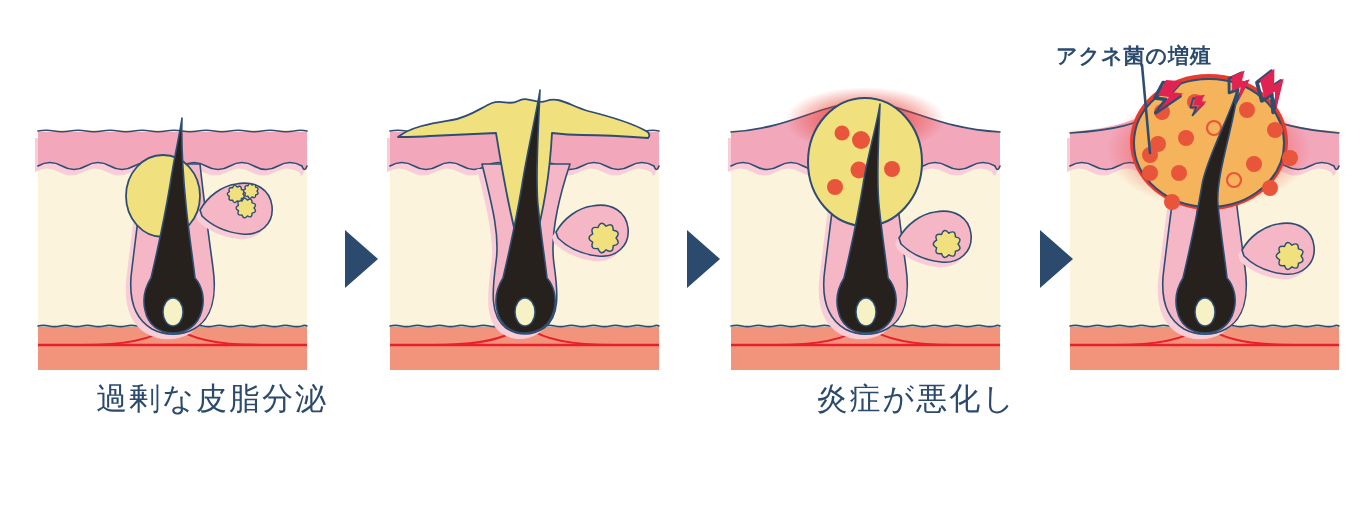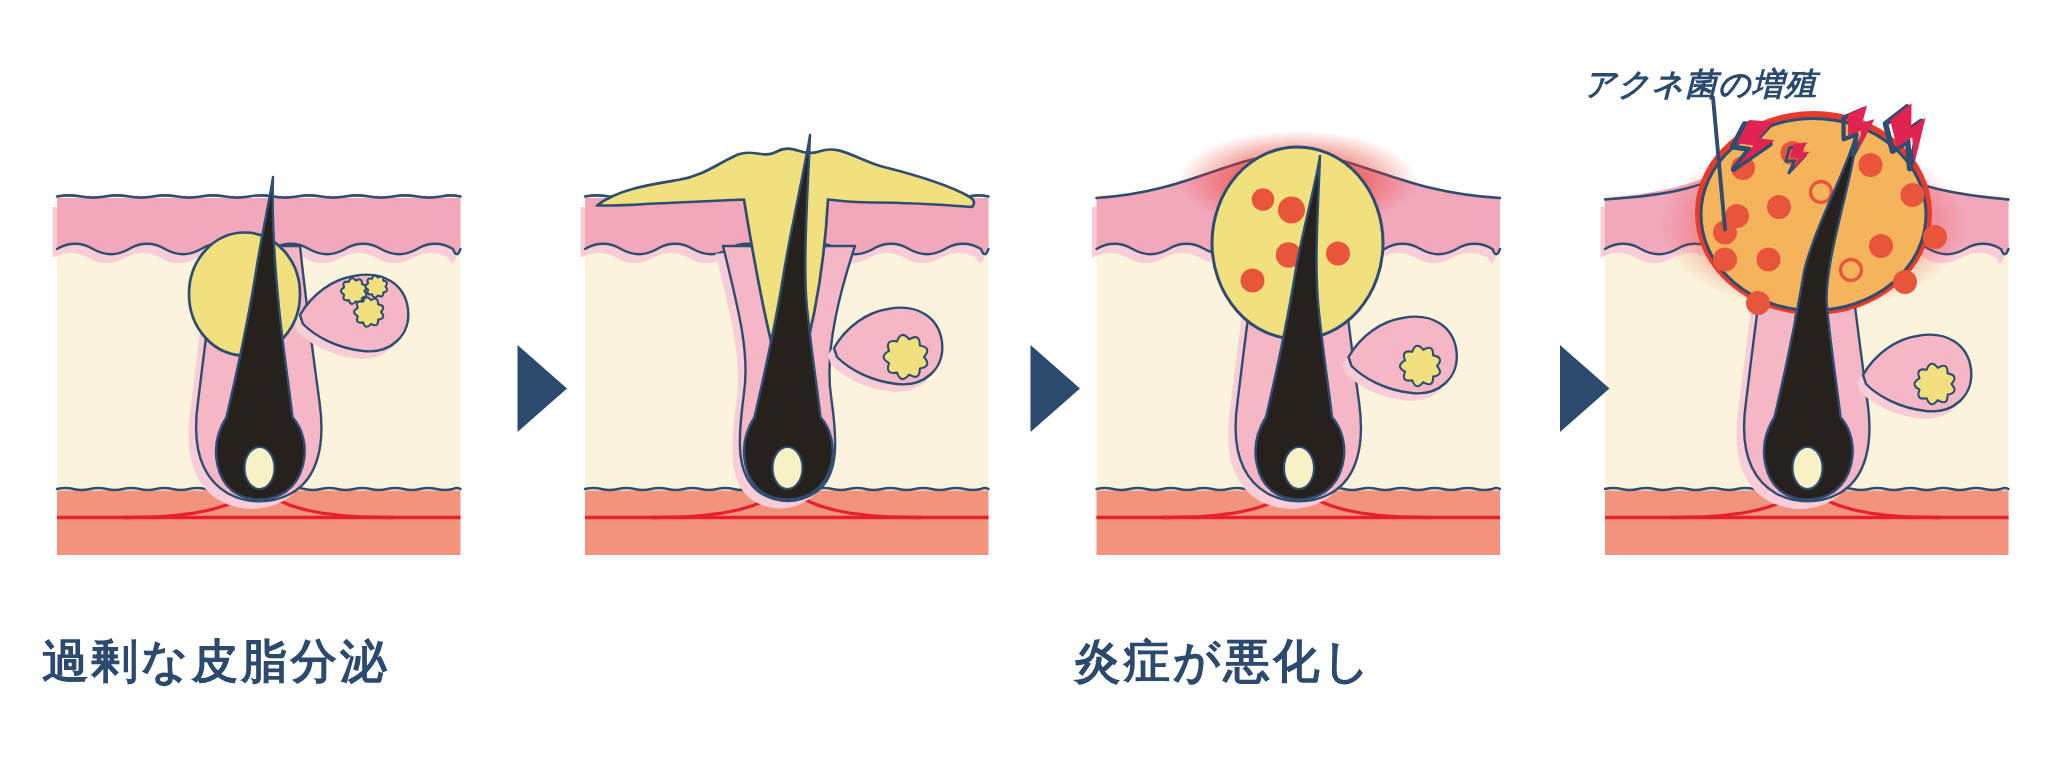--- a/index.html
+++ b/index.html
@@ -1,30 +1,30 @@
 <!DOCTYPE html>
 <html><head>
 <meta charset="utf-8">
 <style>
   html,body{margin:0;padding:0;background:#fff;}
   #stage{position:relative;width:1363px;height:518px;background:var(--bg);overflow:hidden;
          font-family:"DejaVu Sans",sans-serif;}
   .panel{position:absolute;top:40px;width:285px;height:330px;}
   #p1{left:30px}#p2{left:382px}#p3{left:723px}#p4{left:1062px}
-  .caption{position:absolute;top:422px;width:300px;text-align:left;
-           font-weight:700;font-size:31px;line-height:39px;letter-spacing:2px;
+  .caption{position:absolute;top:379px;width:300px;text-align:right;
+           font-weight:400;font-size:31px;line-height:39px;letter-spacing:2px;
            color:var(--text);white-space:nowrap;}
   #c1{left:28px}#c2{left:386px}#c3{left:716px}#c4{left:1058px}
   .caption span{display:block;}
   .arrow{position:absolute;top:230px;width:0;height:0;
          border-top:29px solid transparent;border-bottom:29px solid transparent;
          border-left:33px solid var(--arrow);}
   #a1{left:345px}#a2{left:687px}#a3{left:1040px}
   .annotation{position:absolute;left:1056px;top:42px;font-weight:700;font-size:21px;
-              letter-spacing:1px;color:var(--text);white-space:nowrap;font-style:italic;}
+              letter-spacing:1px;color:var(--text);white-space:nowrap;}
   svg{display:block}
 </style>
 </head>
 <body>
 
 <div id="stage" style="--bg: #ffffff; --navy: #2e4d71; --text: #2b4a6e; --arrow: #2b4a6e; --pink: #f2a7bb; --pinklight: #f8cdd8; --follicle: #f5b6c6; --cream: #fbf3dc; --salmon: #f2947c; --vessel: #e8202e; --yellow: #f1e07e; --pale: #f7f2c6; --hair: #26211c; --orange: #f5b45c; --dot: #e8553b; --inflame: #e93b2c; --bolt: #e02350;">
 
   <div class="panel" id="p1">
       <svg viewBox="0 0 285 330" width="285" height="330">
         <defs>

